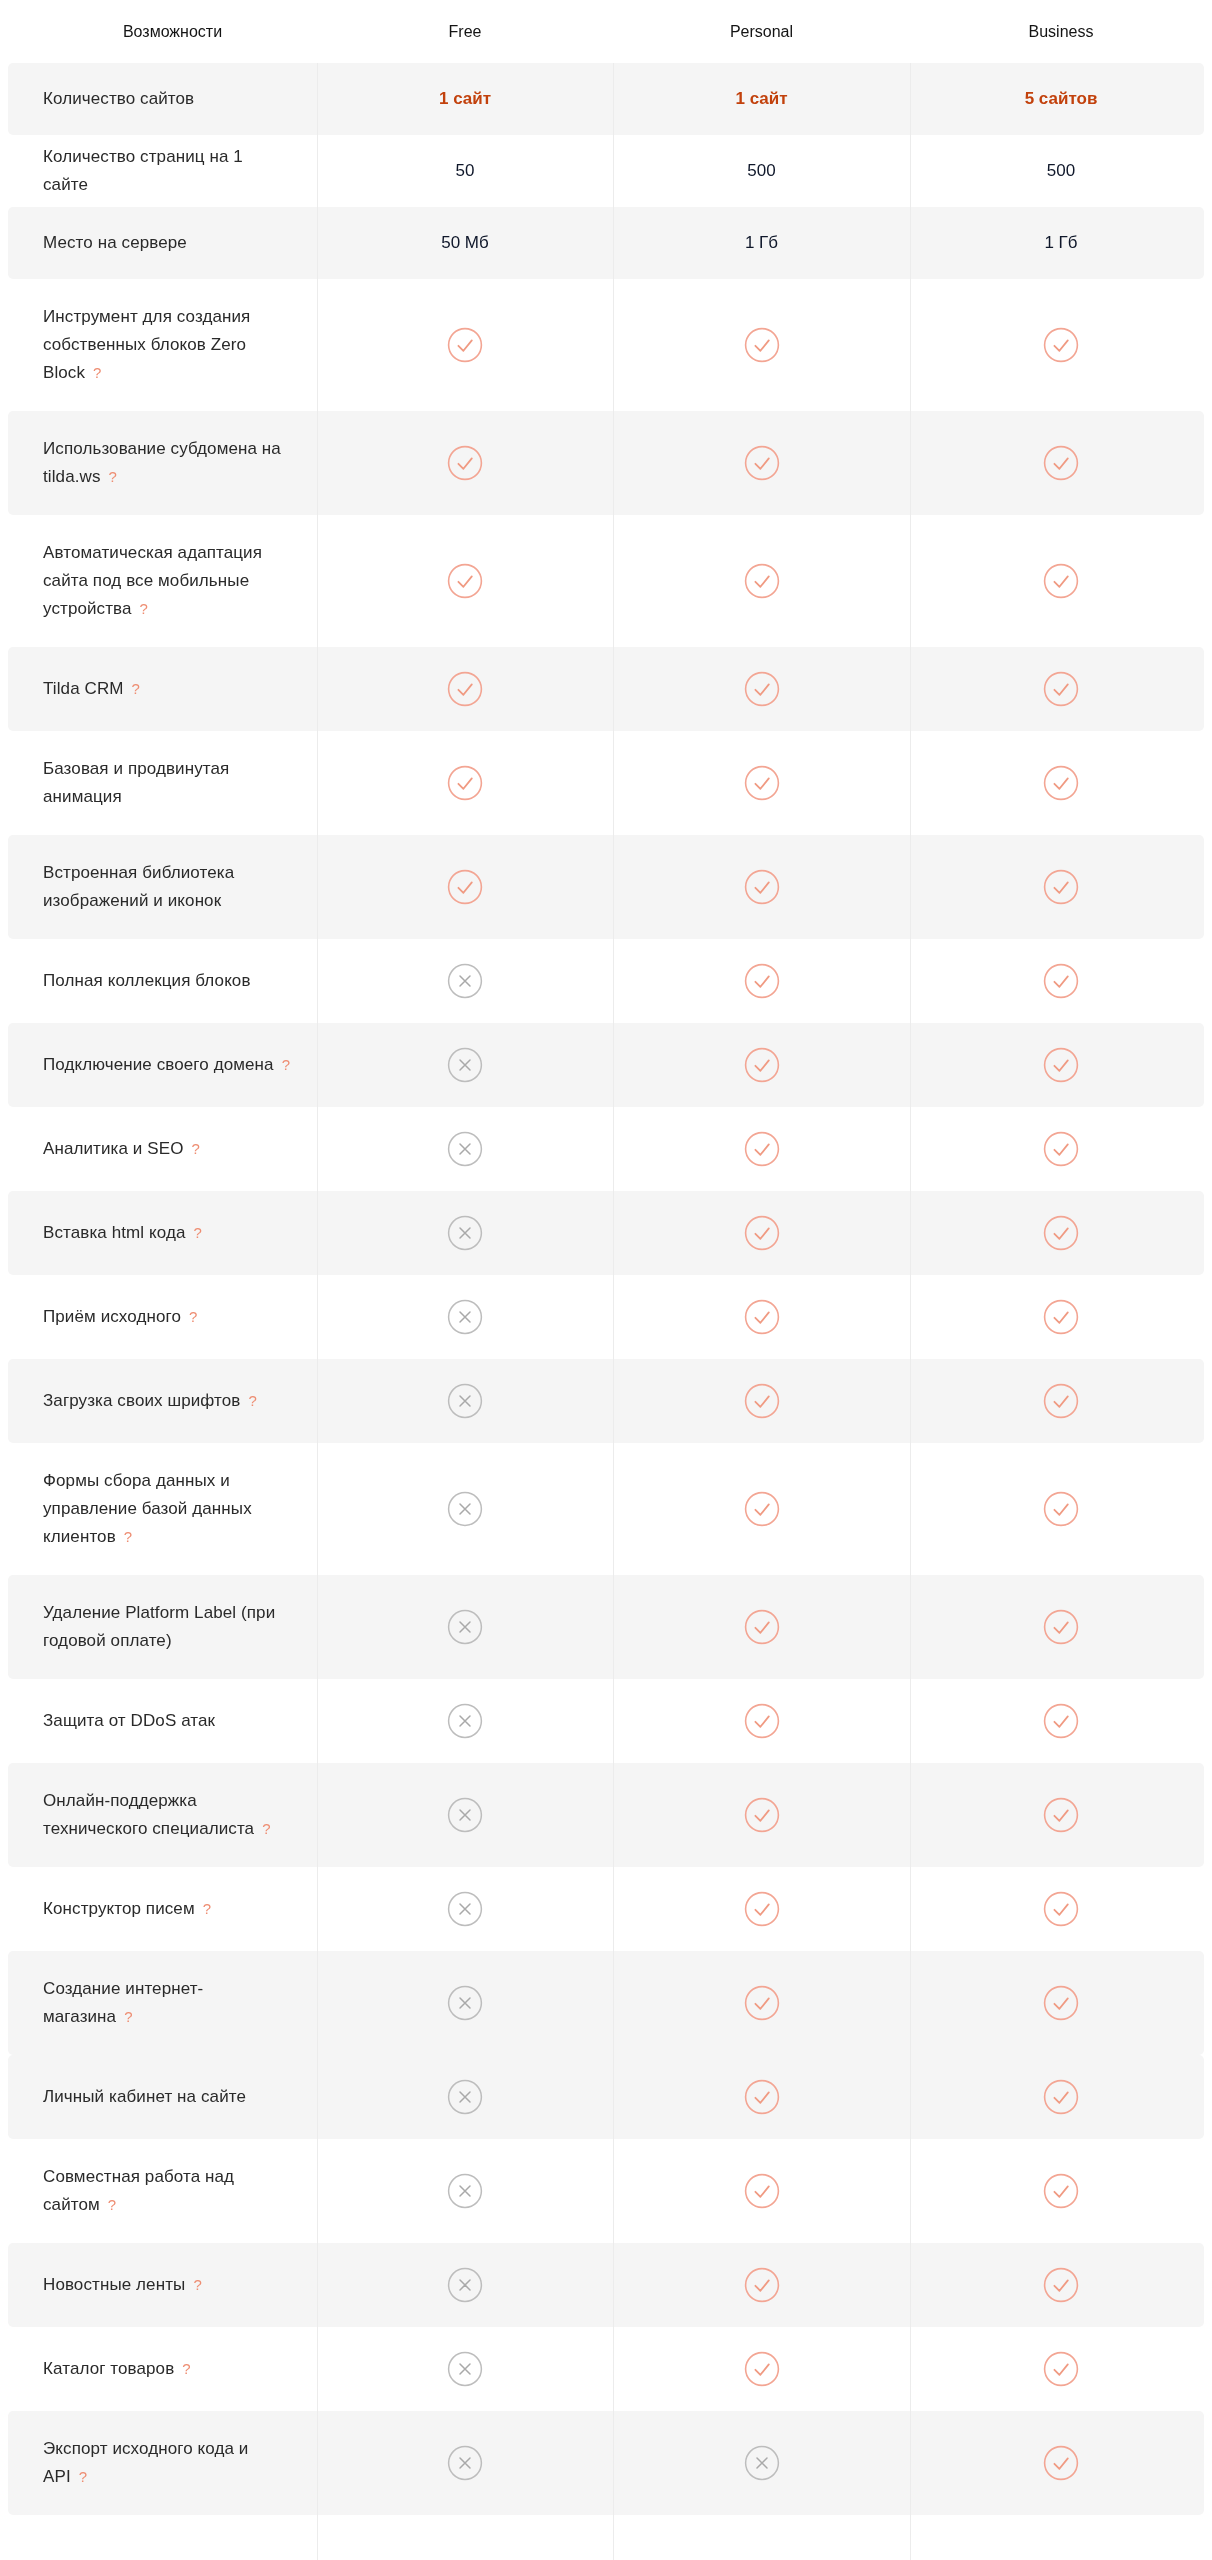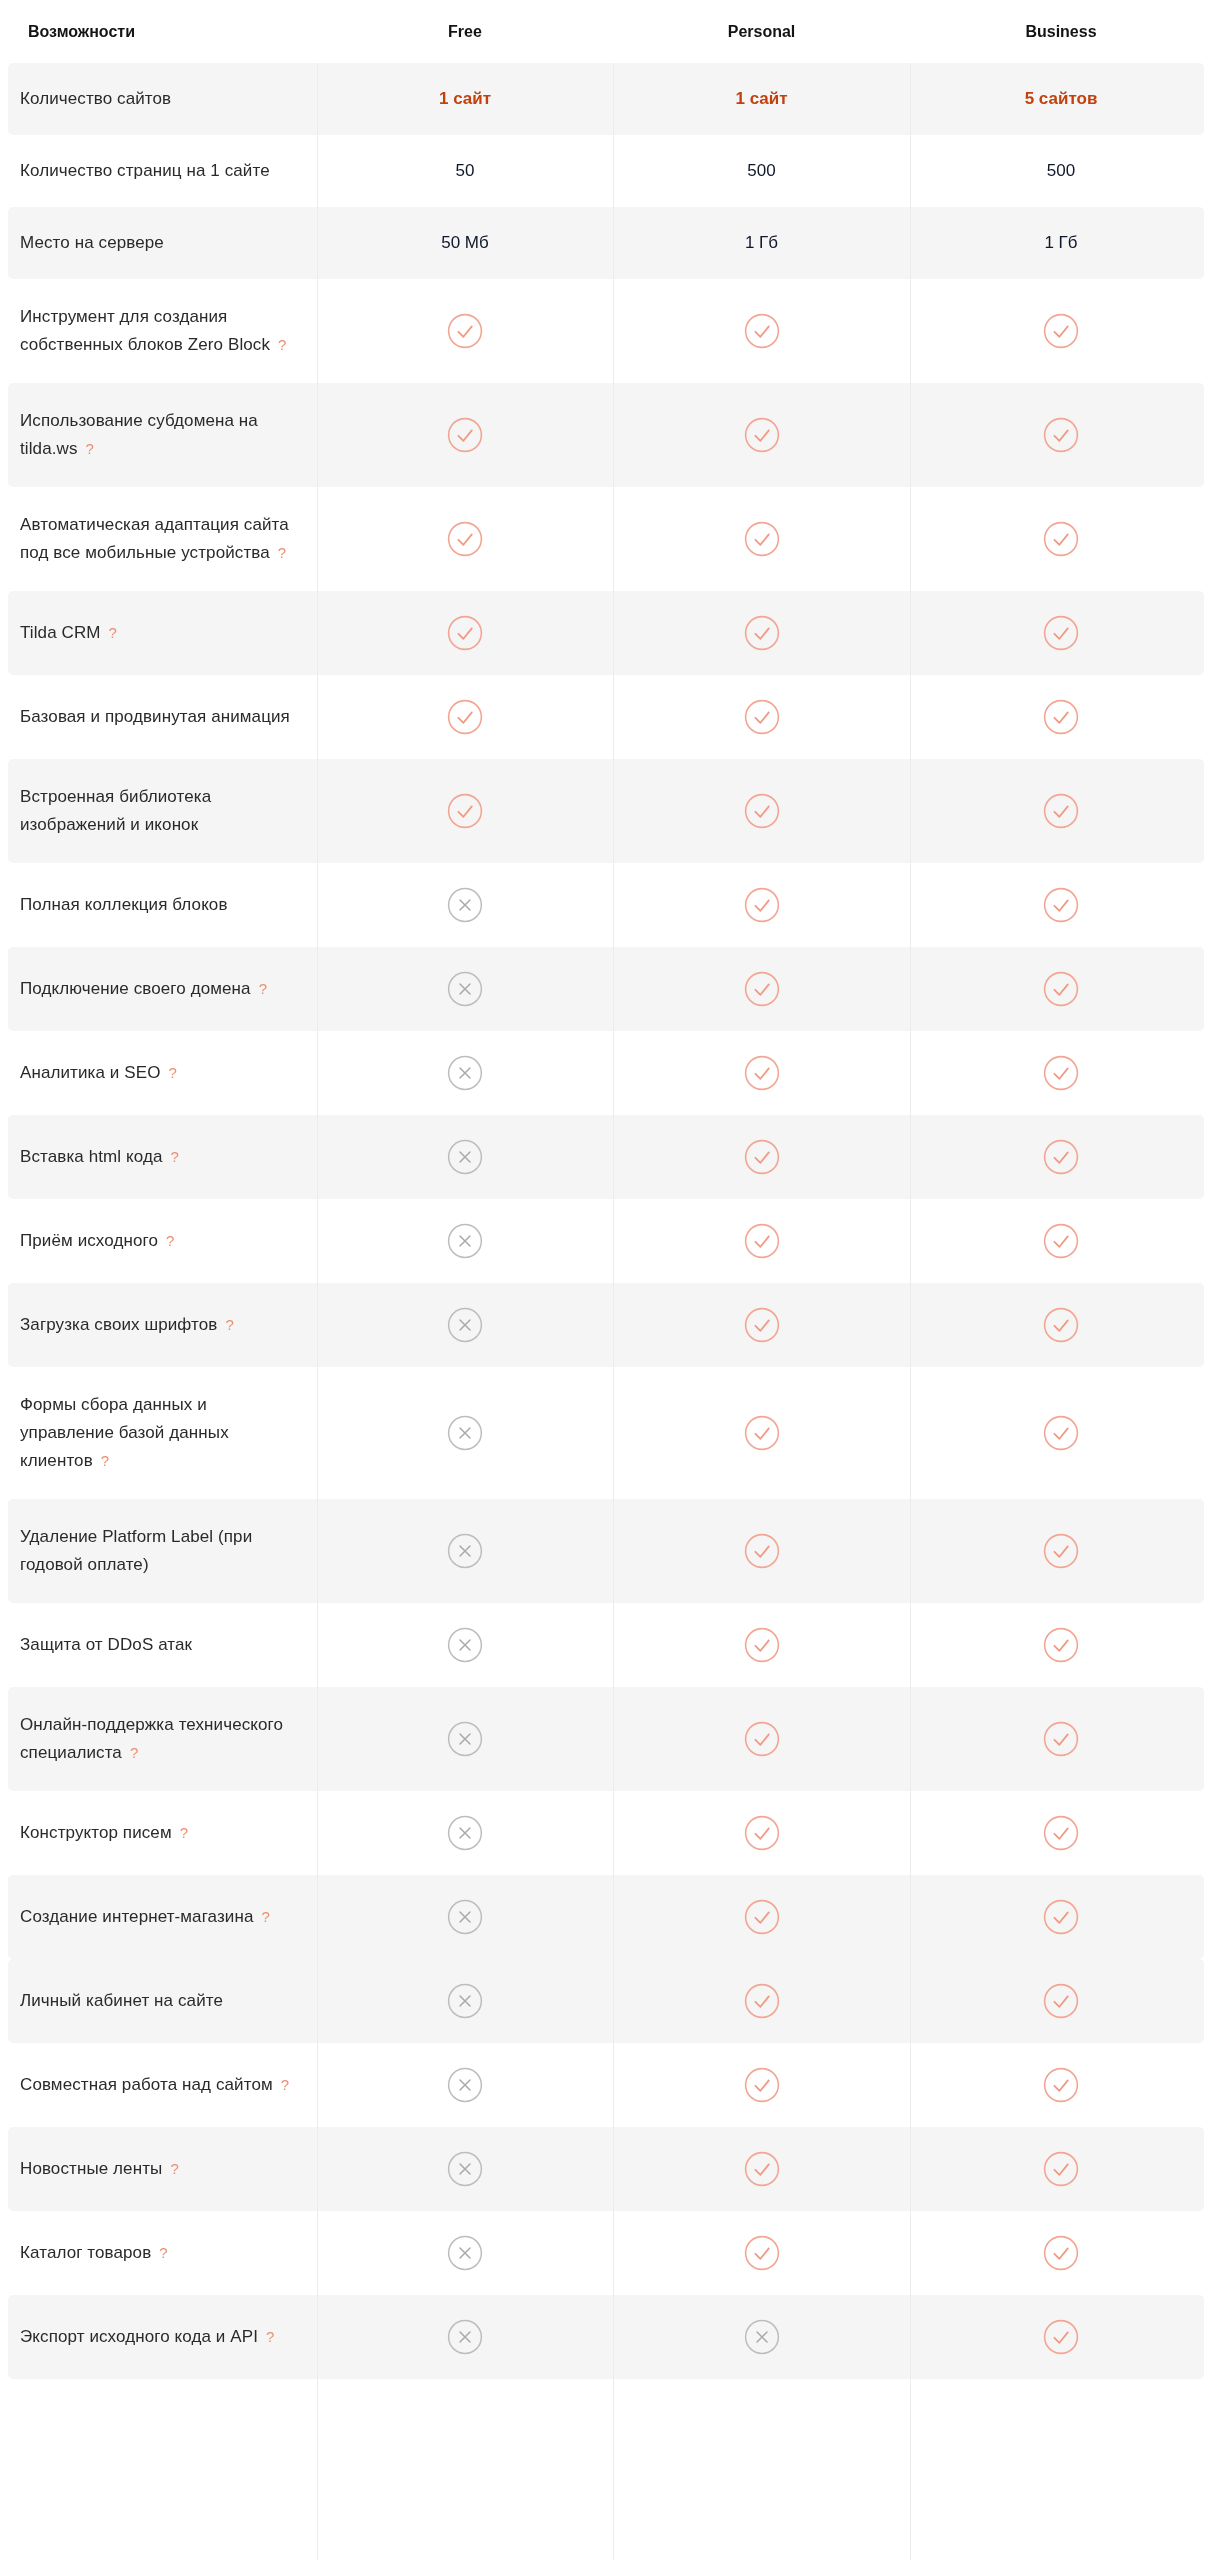--- a/index.html
+++ b/index.html
@@ -34,32 +34,34 @@
   .row.striped::before {
     content: "";
     position: absolute;
     left: 8px; right: 8px; top: 0; bottom: 0;
     background: #f5f5f5;
     border-radius: 5px;
     z-index: 0;
   }
   .cell { position: relative; z-index: 1; }
   .label-cell {
-    padding: 0 26px 0 20px;
+    padding: 0 26px 0 28px;
     font-size: 17px;
     line-height: 28px;
     letter-spacing: 0.1px;
     color: #2a2a2a;
+    margin-left: 15px;
   }
   .row-icons .label-cell { padding-top: 24px; padding-bottom: 24px; }
   .value-cell { text-align: center; }
   .header-feature, .header-plan {
-    font-weight: 700;
+    font-weight: 400;
     font-size: 16px;
     color: #141414;
+    text-align: center;
   }
   .header-feature { padding-left: 28px; }
   .val { font-size: 17px; }
   .val-bold  { font-weight: 700; color: #c2410c; }
   .val-muted { color: #0f172a; }
   .q {
     color: #ee8d72;
     margin-left: 8px;
     font-size: 15px;
     cursor: pointer;

